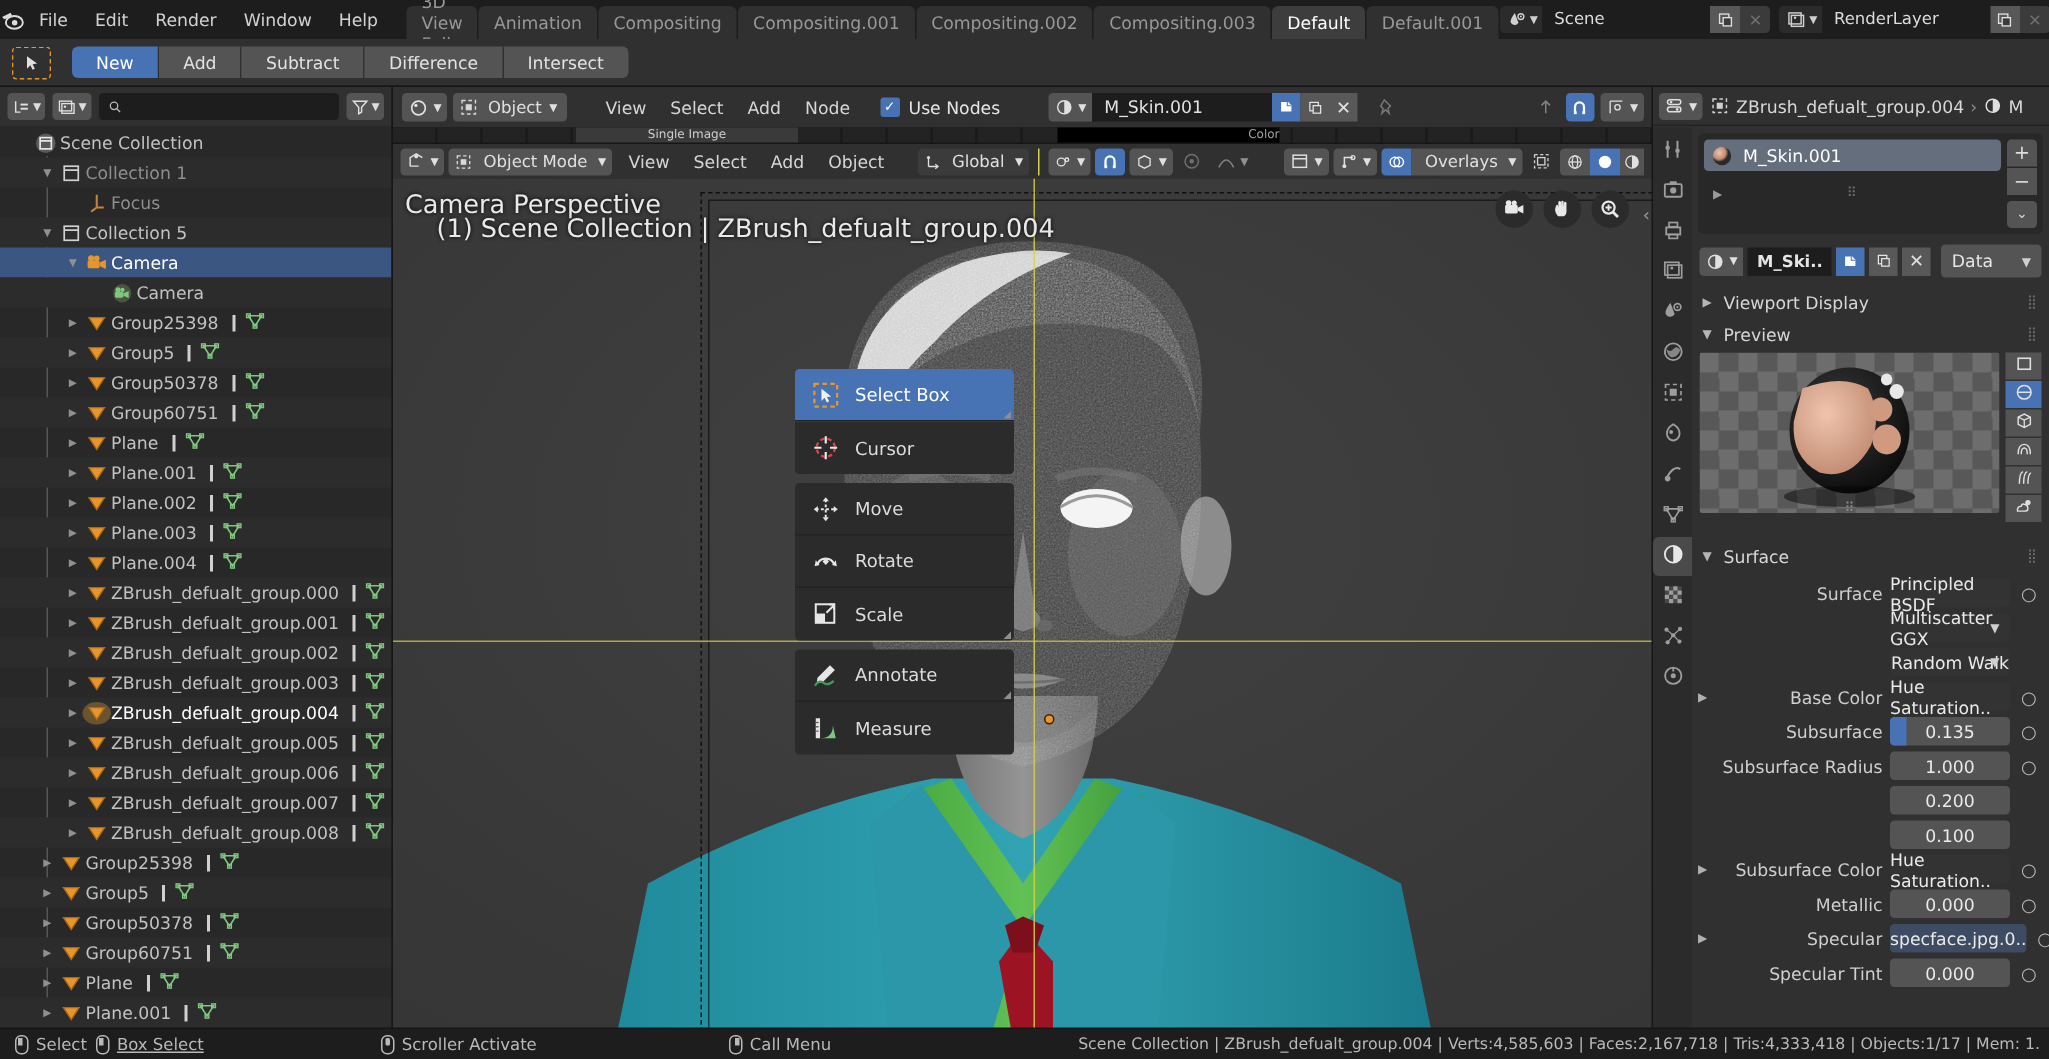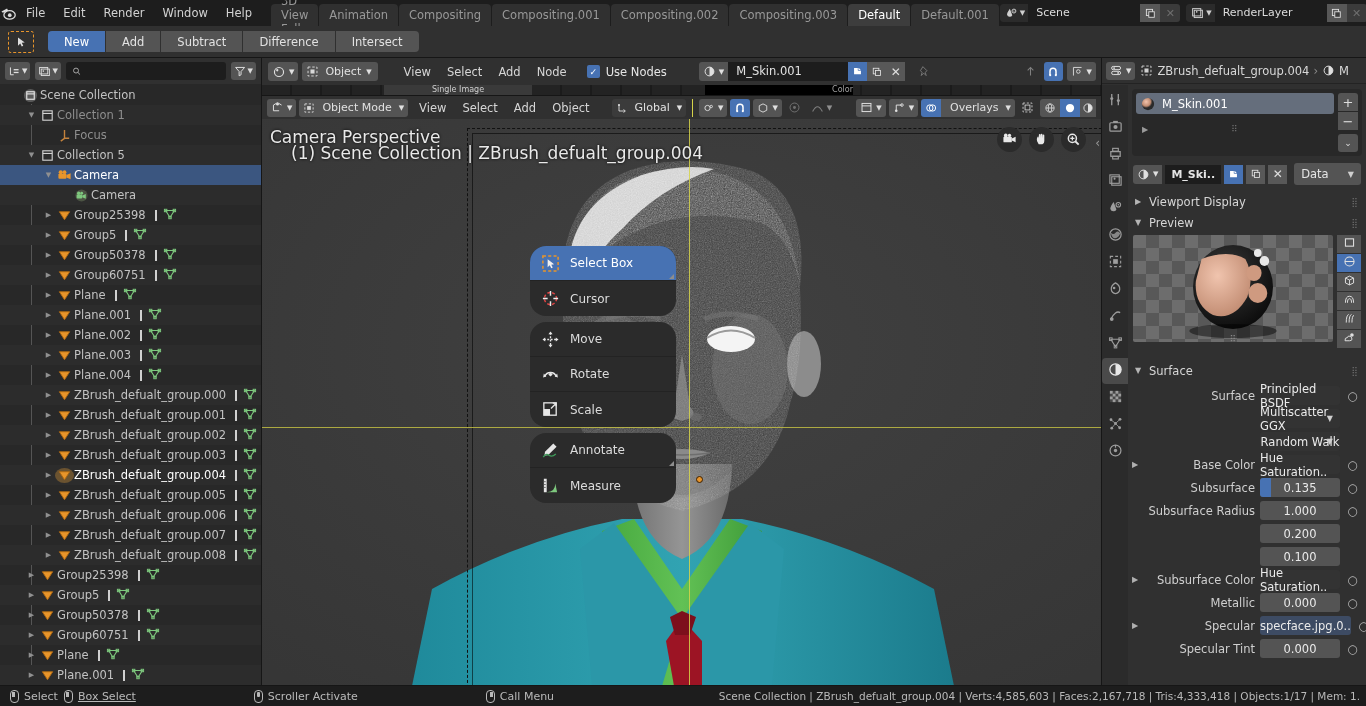--- a/index.html
+++ b/index.html
@@ -164,21 +164,21 @@
   .origin-dot {
     position: absolute; left: 434px; top: 357px; width: 7px; height: 7px;
     border-radius: 50%; background: #e8952b; border: 1px solid #3a1f00;
   }
 
   
   .tpanel {
     position: absolute; left: 268px; top: 127px; width: 146px;
     display: flex; flex-direction: column; gap: 6px; z-index: 5;
   }
-  .tgroup { background: #2b2b2b; border-radius: 16px; overflow: hidden; }
+  .tgroup { background: #2b2b2b; border-radius: 3px; overflow: hidden; }
   .titem {
     height: 35px; display: flex; align-items: center; gap: 9px; padding-left: 9px;
     font-size: 12px; color: #dcdcdc; position: relative;
     border-bottom: 1px solid #232323;
   }
   .titem:last-child { border-bottom: none; }
   .titem.active { background: #4772b3; color: #fff; }
   .tIcon { width: 22px; height: 22px; display: flex; align-items: center; justify-content: center; }
   .corner {
     position: absolute; right: 2px; bottom: 1px; width: 0; height: 0;

